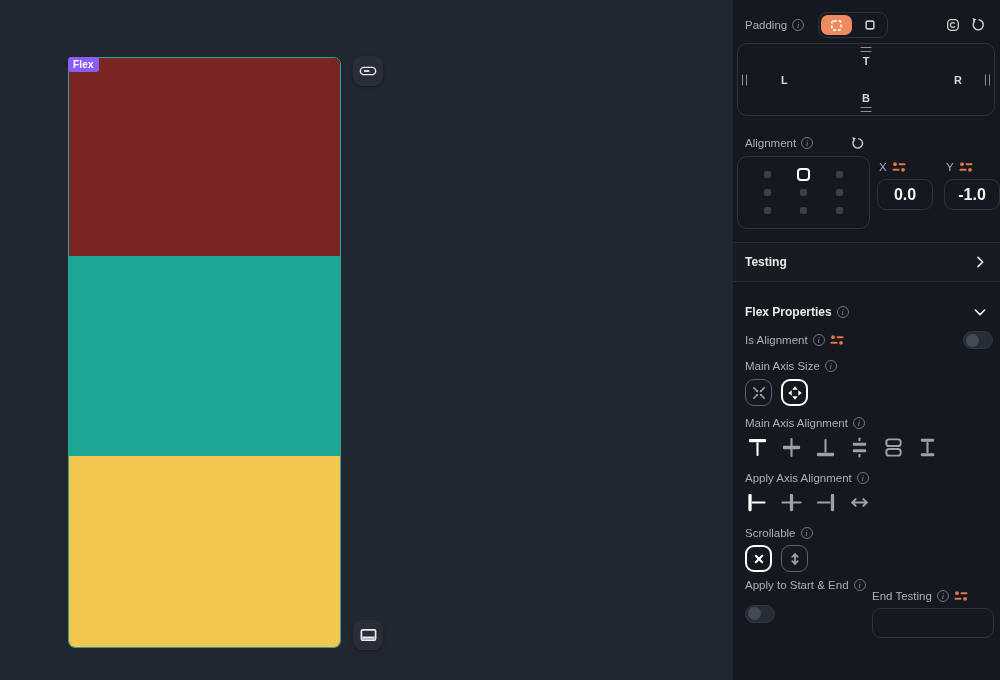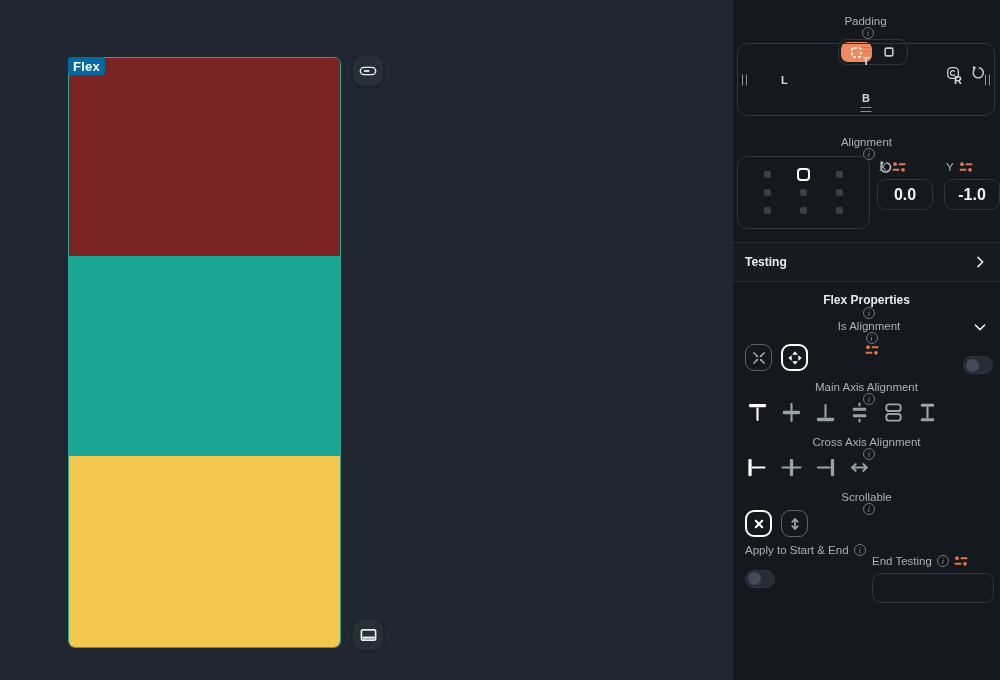--- a/index.html
+++ b/index.html
@@ -16,40 +16,40 @@
     position:absolute; left:68px; top:57px; width:273px; height:591px;
     border:1.5px solid #2EA392; border-radius:7px;
   }
   .blocks { position:absolute; inset:0; border-radius:6px; overflow:hidden;
     display:flex; flex-direction:column; }
   .block-red    { height:198px; background:#7A2424; }
   .block-teal   { height:200px; background:#1CA795; }
   .block-yellow { flex:1;       background:#F1C84D; }
   .flex-tag {
     position:absolute; top:-1px; left:-1px; z-index:3;
-    background:#0369a1; color:#fff; font-size:13px; font-weight:bold;
+    background:#8b5cf6; color:#fff; font-size:10px; font-weight:bold;
     padding:2.5px 5px; border-radius:3px; line-height:1; letter-spacing:.2px;
   }
   .float-btn {
     position:absolute; width:30px; height:30px; border-radius:9px;
     background:#272E38; color:#E8EAED;
     display:flex; align-items:center; justify-content:center;
     box-shadow:0 1px 3px rgba(0,0,0,.35); cursor:pointer;
   }
   .float-btn.top { left:353px; top:56px; }
   .float-btn.bottom { left:353px; top:620px; }
 
   
   .panel {
     position:absolute; left:733px; top:0; width:267px; height:680px;
     background:#15191F; color:#A9AFB8;
   }
   .lbl { color:#A9AFB8; font-size:11.5px; white-space:nowrap; }
   .bold { color:#E9EBEE; font-weight:bold; font-size:12px; }
-  .row { display:flex; align-items:center;flex-direction:column; }
+  .row { display:flex; align-items:center; }
 
   .info {
     width:12px; height:12px; border:1px solid #6E757E; border-radius:50%;
     color:#8A919A; font-size:8.5px; line-height:1;
     display:inline-flex; align-items:center; justify-content:center;
     margin-left:5px; flex:0 0 auto; cursor:pointer;
   }
   .info::after { content:"i"; font-family:"Liberation Serif", serif; font-style:italic; }
   .var-icon { color:#E0764A; margin-left:5px; display:inline-flex; cursor:pointer; }
   .var-icon svg { width:14px; height:12px; }
@@ -105,21 +105,21 @@
     font-family:"Liberation Sans", sans-serif; outline:none;
   }
 
   .divider { height:1px; background:#262C33; }
   .d1 { margin-top:13px; }
 
   .testing-row { height:38px; display:flex; align-items:center; padding:0 12px; background:#171C23; cursor:pointer; }
   .chev { margin-left:auto; color:#E9EBEE; display:flex; }
   .chev svg { width:16px; height:16px; }
 
-  .fp-header { margin:11px 12px 0 12px; height:16px; cursor:pointer; }
+  .fp-header { margin:22px 12px 0 12px; height:16px; cursor:pointer; }
   .is-horizontal { margin:11px 7px 0 12px; height:18px; }
   .toggle {
     margin-left:auto; width:30px; height:18px; border-radius:9px;
     background:#262D36; border:1px solid #2F3640; position:relative; cursor:pointer; flex:0 0 auto;
   }
   .toggle .knob { position:absolute; left:1.5px; top:1.5px; width:13px; height:13px;
     border-radius:50%; background:#414B59; }
 
   .sub-label { margin:10px 12px 0 12px; height:14px; }
   .mas-label { margin-top:10px; }
@@ -314,20 +314,24 @@
           <rect x="6.5" y="2.2" width="7" height="2" rx="1"></rect>
         <rect x="0.5" y="7.8" width="7" height="2" rx="1"></rect>
           <circle cx="11" cy="8.8" r="1.9"></circle>
       </svg>
     </span>
     <div class="toggle">
         <div class="knob"></div>
       </div>
   </div>
 
+  <div class="row sub-label mas-label">
+    <span class="lbl">Main Axis Size</span>
+    <span class="info"></span>
+  </div>
   <div class="btn-row">
     <div class="icon-btn">
       <span style="display:flex">
         <svg viewBox="0 0 16 16">
           <g stroke="currentColor" stroke-width="1.6" stroke-linecap="round">
             <line x1="2.8" y1="2.8" x2="5.8" y2="5.8"></line>
               <line x1="13.2" y1="2.8" x2="10.2" y2="5.8"></line>
             <line x1="2.8" y1="13.2" x2="5.8" y2="10.2"></line>
               <line x1="13.2" y1="13.2" x2="10.2" y2="10.2"></line>
           </g>
@@ -392,21 +396,21 @@
     <div class="glyph">
       <svg viewBox="0 0 24 24" fill="currentColor">
         <rect x="5" y="2.8" width="14" height="3.2" rx="1.2"></rect>
           <rect x="10.9" y="6" width="2.2" height="12" rx="1.1"></rect>
         <rect x="5" y="18" width="14" height="3.2" rx="1.2"></rect>
       </svg>
     </div>
   </div>
 
   <div class="row sub-label">
-    <span class="lbl">Cross Axis Alignment</span>
+    <span class="lbl">Apply Axis Alignment</span>
     <span class="info"></span>
   </div>
   <div class="glyph-row">
     <div class="glyph sel">
       <svg viewBox="0 0 24 24" fill="currentColor">
         <rect x="2.5" y="3" width="3.4" height="18" rx="1.2"></rect>
           <rect x="5.9" y="10.9" width="14.5" height="2.2" rx="1.1"></rect>
       </svg>
     </div>
     <div class="glyph">

